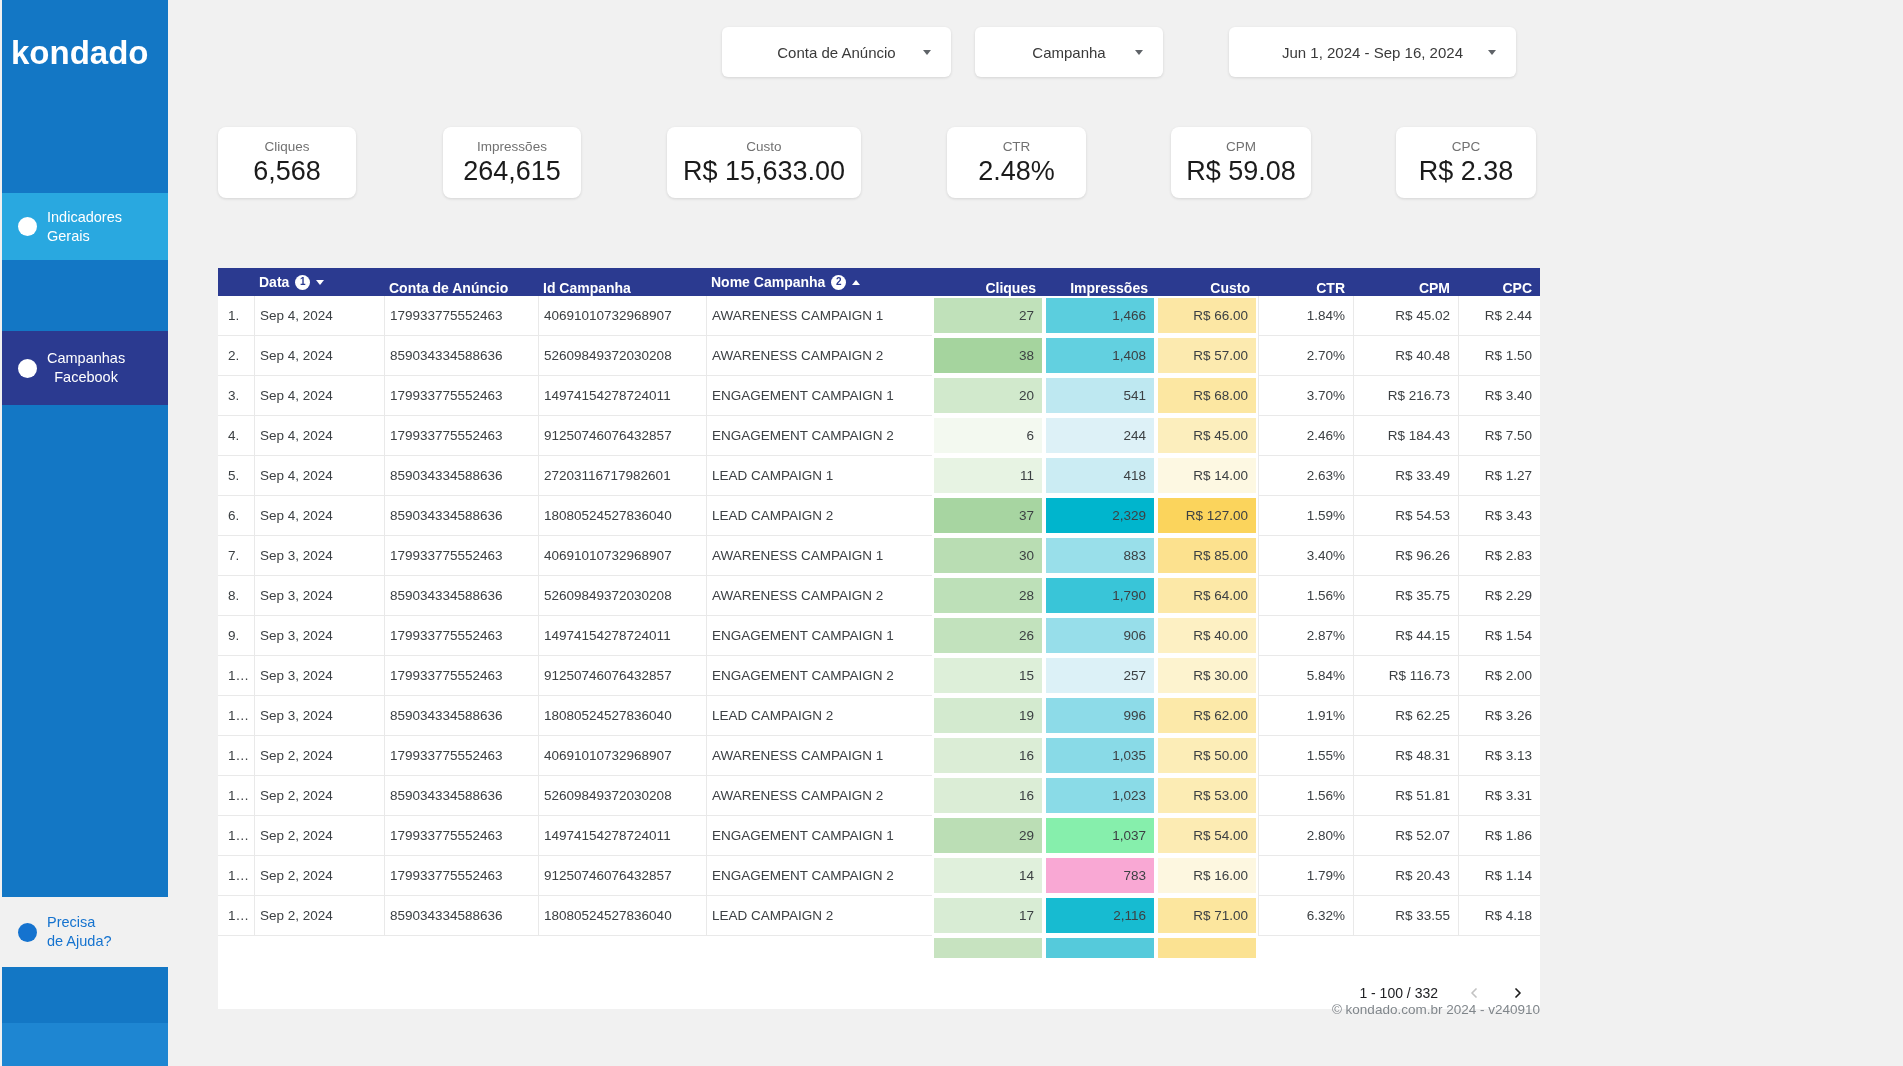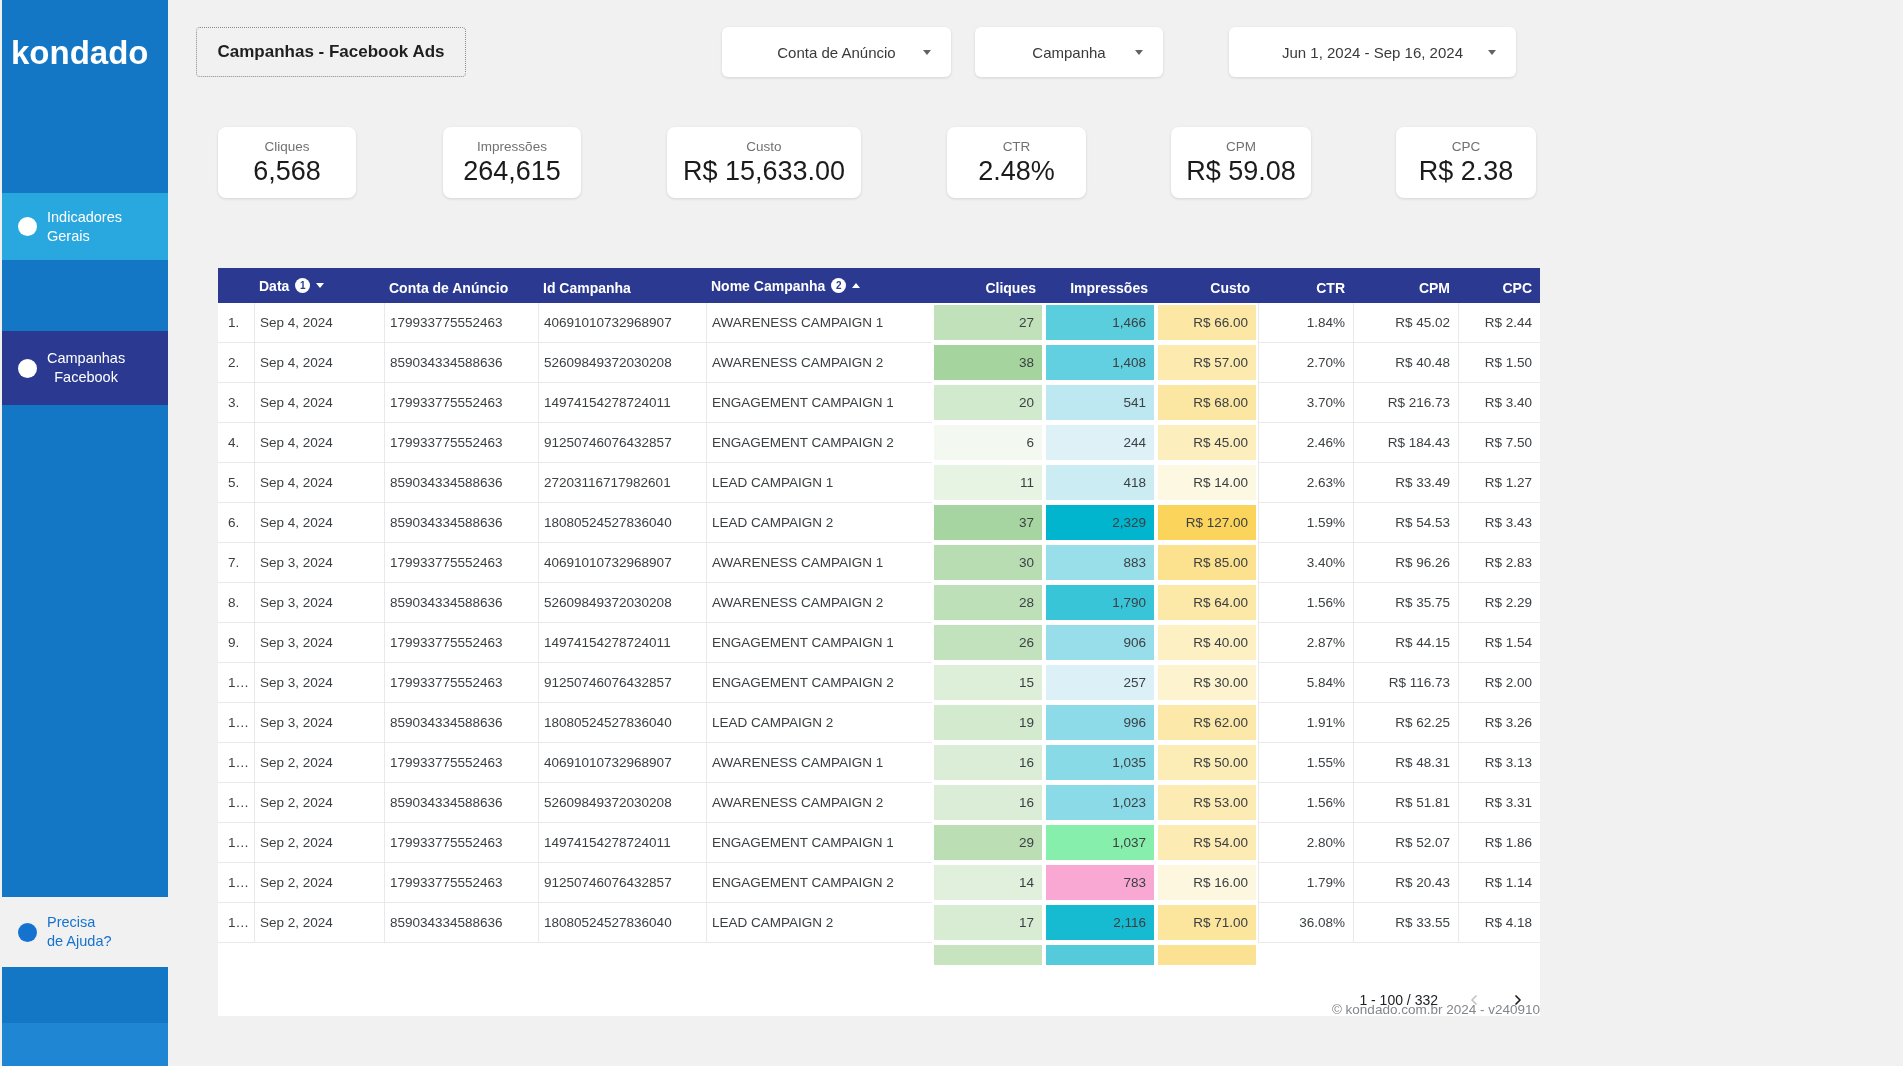--- a/index.html
+++ b/index.html
@@ -44,21 +44,21 @@
   .k0 { left:218px;  width:138px; }
   .k1 { left:443px;  width:138px; }
   .k2 { left:667px;  width:194px; }
   .k3 { left:947px;  width:139px; }
   .k4 { left:1171px; width:140px; }
   .k5 { left:1396px; width:140px; }
 
   
   .table-wrap { position:absolute; left:218px; top:268px; width:1322px; height:723px; background:#fff; }
   .thead, .trow { display:grid; grid-template-columns:36px 130px 154px 168px 226px 112px 112px 102px 95px 105px 82px; }
-  .thead { height:35px; background:#2b3a90; }
+  .thead { height:28px; background:#2b3a90; }
   .hcell { color:#fff; font-size:14px; font-weight:700; line-height:40px; white-space:nowrap; overflow:hidden; }
   .hcell.left { padding-left:5px; }
   .hcell.right { text-align:right; padding-right:8px; }
   .hcell.flex { display:flex; align-items:center; gap:6px; padding-left:5px; }
   .badge { width:15px; height:15px; border-radius:50%; background:#fff; color:#2b3a90;
     font-size:10px; font-weight:700; display:inline-flex; align-items:center; justify-content:center; }
   .tri { width:0; height:0; border-left:4px solid transparent; border-right:4px solid transparent; display:inline-block; }
   .tri.down { border-top:5px solid #fff; }
   .tri.up { border-bottom:5px solid #fff; }
 
@@ -110,21 +110,20 @@
       <span class="dot"></span>
       <span class="side-label">
         <span>Precisa</span>
         <span>de Ajuda?</span>
       </span>
     </div>
 
     <div class="bottom-strip"></div>
   </aside>
 
-  <div class="title-box">Campanhas - Facebook Ads</div>
 
   <div class="filter f-conta">
     <span class="filter-label">Conta de Anúncio</span>
     <span class="caret"></span>
   </div>
   <div class="filter f-campanha">
     <span class="filter-label">Campanha</span>
     <span class="caret"></span>
   </div>
   <div class="filter f-date">
@@ -474,21 +473,21 @@
           <div class="cell left sep">LEAD CAMPAIGN 2</div>
           <div class="cell c-hm">
             <div class="hm" style="background:rgb(216,236,212)">17</div>
           </div>
           <div class="cell c-hm">
             <div class="hm" style="background:rgb(23,187,209)">2,116</div>
           </div>
           <div class="cell c-hm">
             <div class="hm" style="background:rgb(252,230,158)">R$ 71.00</div>
           </div>
-          <div class="cell right sep">36.08%</div>
+          <div class="cell right sep">6.32%</div>
           <div class="cell right sep">R$ 33.55</div>
           <div class="cell right sep">R$ 4.18</div>
         </div>
         <div class="trow partial">
           <div class="cell"></div>
           <div class="cell"></div>
           <div class="cell"></div>
           <div class="cell"></div>
           <div class="cell"></div>
           <div class="cell c-hm">

